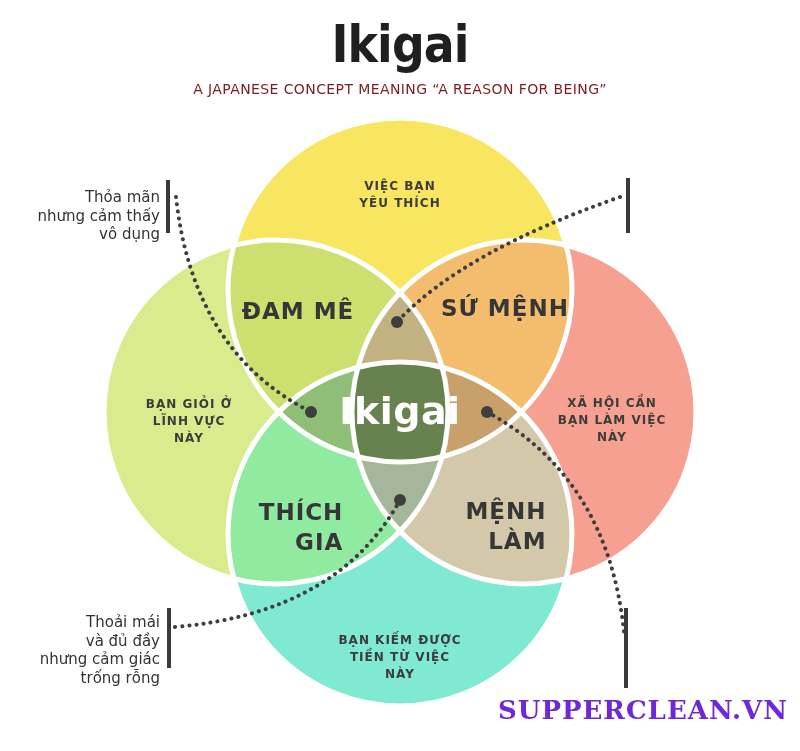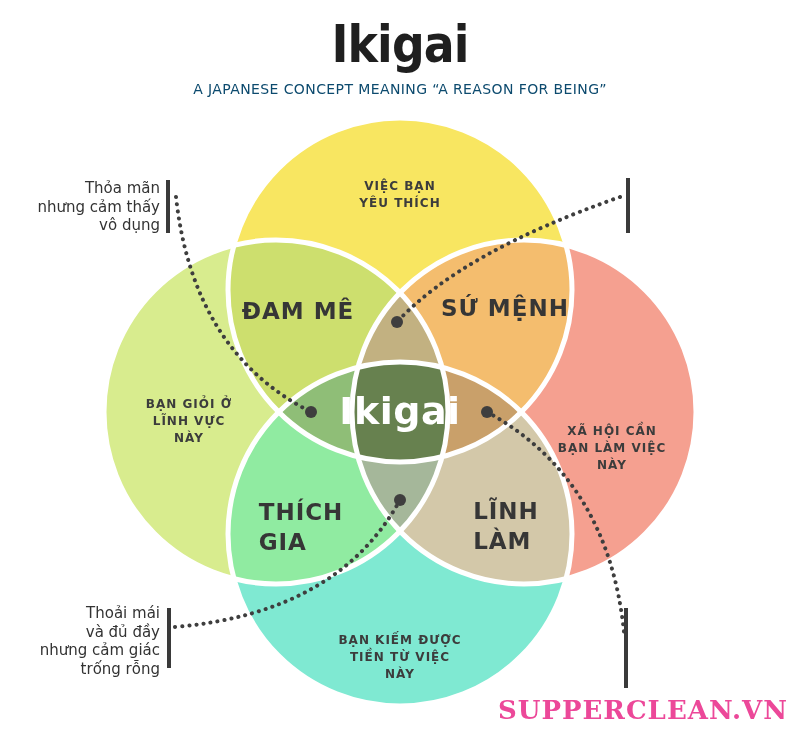--- a/index.html
+++ b/index.html
@@ -9,44 +9,44 @@
   }
   .abs{position:absolute;}
   .centered{transform:translate(-50%,-50%);}
   .pre{white-space:pre-line;}
   .title{
     left:400px;top:44px;color:#1f1f1f;font-weight:bold;font-size:52px;
     letter-spacing:-1px;transform:translate(-50%,-50%) scaleX(.88);
     white-space:nowrap;
   }
   .subtitle{
-    left:400px;top:89px;color:#0c4a6e;font-size:14px;letter-spacing:.4px;
+    left:400px;top:89px;color:#7f1d1d;font-size:14px;letter-spacing:.4px;
     white-space:nowrap;text-align:center;
   }
   .circle-label{
     color:#3c3c3c;font-weight:bold;font-size:12px;letter-spacing:1px;
     line-height:1.4;text-align:center;
   }
   .overlap-label{
     color:#363636;font-weight:bold;font-size:23px;letter-spacing:1px;
-    line-height:1.3;text-align:left;white-space:nowrap;
+    line-height:1.3;text-align:right;white-space:nowrap;
   }
   .overlap-label.two-line{white-space:pre-line;}
   .center-label{
     color:#ffffff;font-weight:bold;font-size:38px;letter-spacing:.5px;
     text-align:center;
   }
   .annotation{
     color:#333333;font-size:15px;line-height:18.5px;
   }
-  .annotation.align-right{text-align:right;}
+  .annotation.align-right{text-align:right;margin-top:9px;}
   .annotation.align-left{text-align:left;}
   .watermark{
     font-family:"DejaVu Serif","Liberation Serif",serif;
-    color:#ec4899;font-weight:bold;font-size:26px;letter-spacing:1px;
+    color:#6d28d9;font-weight:bold;font-size:26px;letter-spacing:1px;
     right:12px;top:695px;white-space:nowrap;
   }
   svg{position:absolute;left:0;top:0;}
 </style>
 </head>
 <body>
 
 <div class="page">
 
   <svg width="800" height="751" viewBox="0 0 800 751">
@@ -132,32 +132,32 @@
   </svg>
 
   <div class="abs title">Ikigai</div>
   <div class="abs subtitle centered">A JAPANESE CONCEPT MEANING “A REASON FOR BEING”</div>
 
   <div class="abs centered circle-label pre" style="left:400px;top:195px;">VIỆC BẠN
 YÊU THÍCH</div>
   <div class="abs centered circle-label pre" style="left:189px;top:421px;">BẠN GIỎI Ở
 LĨNH VỰC
 NÀY</div>
-  <div class="abs centered circle-label pre" style="left:612px;top:420px;margin-top:28px;">XÃ HỘI CẦN
+  <div class="abs centered circle-label pre" style="left:612px;top:420px;">XÃ HỘI CẦN
 BẠN LÀM VIỆC
 NÀY</div>
   <div class="abs centered circle-label pre" style="left:400px;top:657px;">BẠN KIẾM ĐƯỢC
 TIỀN TỪ VIỆC
 NÀY</div>
 
   <div class="abs centered overlap-label" style="left:298px;top:312px;">ĐAM MÊ</div>
   <div class="abs centered overlap-label" style="left:505px;top:309px;">SỨ MỆNH</div>
   <div class="abs centered overlap-label two-line" style="left:301px;top:528px;">THÍCH
 GIA</div>
-  <div class="abs centered overlap-label two-line" style="left:506px;top:527px;">LĨNH
+  <div class="abs centered overlap-label two-line" style="left:506px;top:527px;">MỆNH
 LÀM</div>
 
   <div class="abs centered center-label" style="left:400px;top:411px;">Ikigai</div>
 
   <div class="abs annotation align-right pre" style="right:640px;top:179px;">Thỏa mãn
 nhưng cảm thấy
 vô dụng</div>
   <div class="abs annotation align-right pre" style="right:640px;top:604px;">Thoải mái
 và đủ đầy
 nhưng cảm giác

